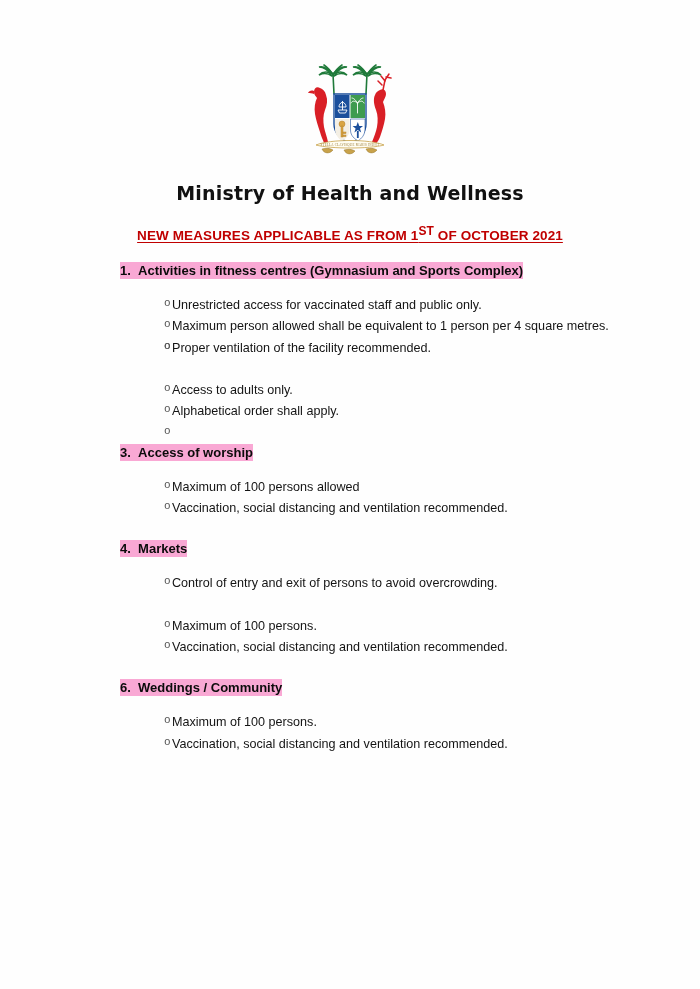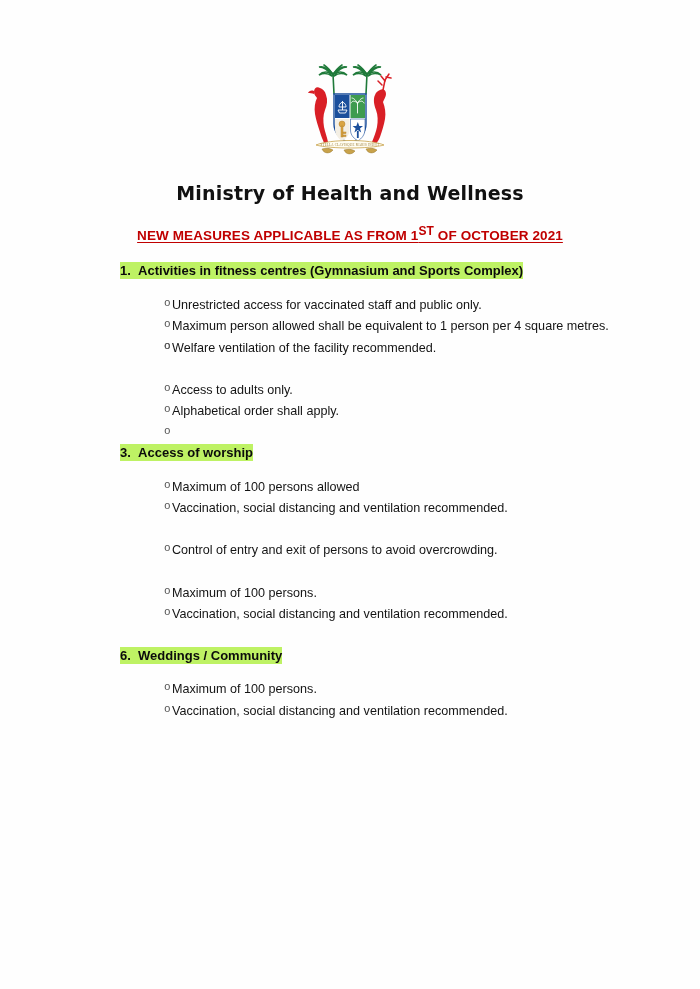--- a/index.html
+++ b/index.html
@@ -78,21 +78,21 @@
   .section-head {
     font-size: 13px;
     font-weight: bold;
     line-height: 1.45;
     color: #0b0b0b;
     margin: 0;
     padding: 0;
     position: relative;
   }
   .section-head .hl {
-    background: #bef264;
+    background: #f9a8d4;
     box-decoration-break: clone;
     -webkit-box-decoration-break: clone;
     padding: 1px 0 1px 0;
   }
   .section-head.justify {
     text-align: justify;
     text-align-last: left;
   }
 
   .bullets {
@@ -224,21 +224,21 @@
   <div class="content">
 
     <div class="section">
       <p class="section-head">
         <span class="hl"><span>1.</span>&nbsp;&nbsp;<span>Activities in fitness centres (Gymnasium and Sports Complex)</span></span>
       </p>
       <ul class="bullets">
         <li><span class="marker">o</span><span>Unrestricted access for vaccinated staff and public only.</span></li>
         <li><span class="marker">o</span><span>Maximum person allowed shall be equivalent to 1 person per 4 square metres.</span></li>
         <li><span class="marker">o</span></li>
-        <li><span class="marker">o</span><span>Welfare ventilation of the facility recommended.</span></li>
+        <li><span class="marker">o</span><span>Proper ventilation of the facility recommended.</span></li>
       </ul>
     </div>
 
     <div class="section">
       <ul class="bullets">
         <li><span class="marker">o</span><span>Access to adults only.</span></li>
         <li><span class="marker">o</span><span>Alphabetical order shall apply.</span></li>
         <li><span class="marker">o</span></li>
       </ul>
     </div>
@@ -247,20 +247,23 @@
       <p class="section-head">
         <span class="hl"><span>3.</span>&nbsp;&nbsp;<span>Access of worship</span></span>
       </p>
       <ul class="bullets">
         <li><span class="marker">o</span><span>Maximum of 100 persons allowed</span></li>
         <li><span class="marker">o</span><span>Vaccination, social distancing and ventilation recommended.</span></li>
       </ul>
     </div>
 
     <div class="section">
+      <p class="section-head">
+        <span class="hl"><span>4.</span>&nbsp;&nbsp;<span>Markets</span></span>
+      </p>
       <ul class="bullets">
         <li><span class="marker">o</span><span>Control of entry and exit of persons to avoid overcrowding.</span></li>
       </ul>
     </div>
 
     <div class="section">
       <ul class="bullets">
         <li><span class="marker">o</span><span>Maximum of 100 persons.</span></li>
         <li><span class="marker">o</span><span>Vaccination, social distancing and ventilation recommended.</span></li>
       </ul>

